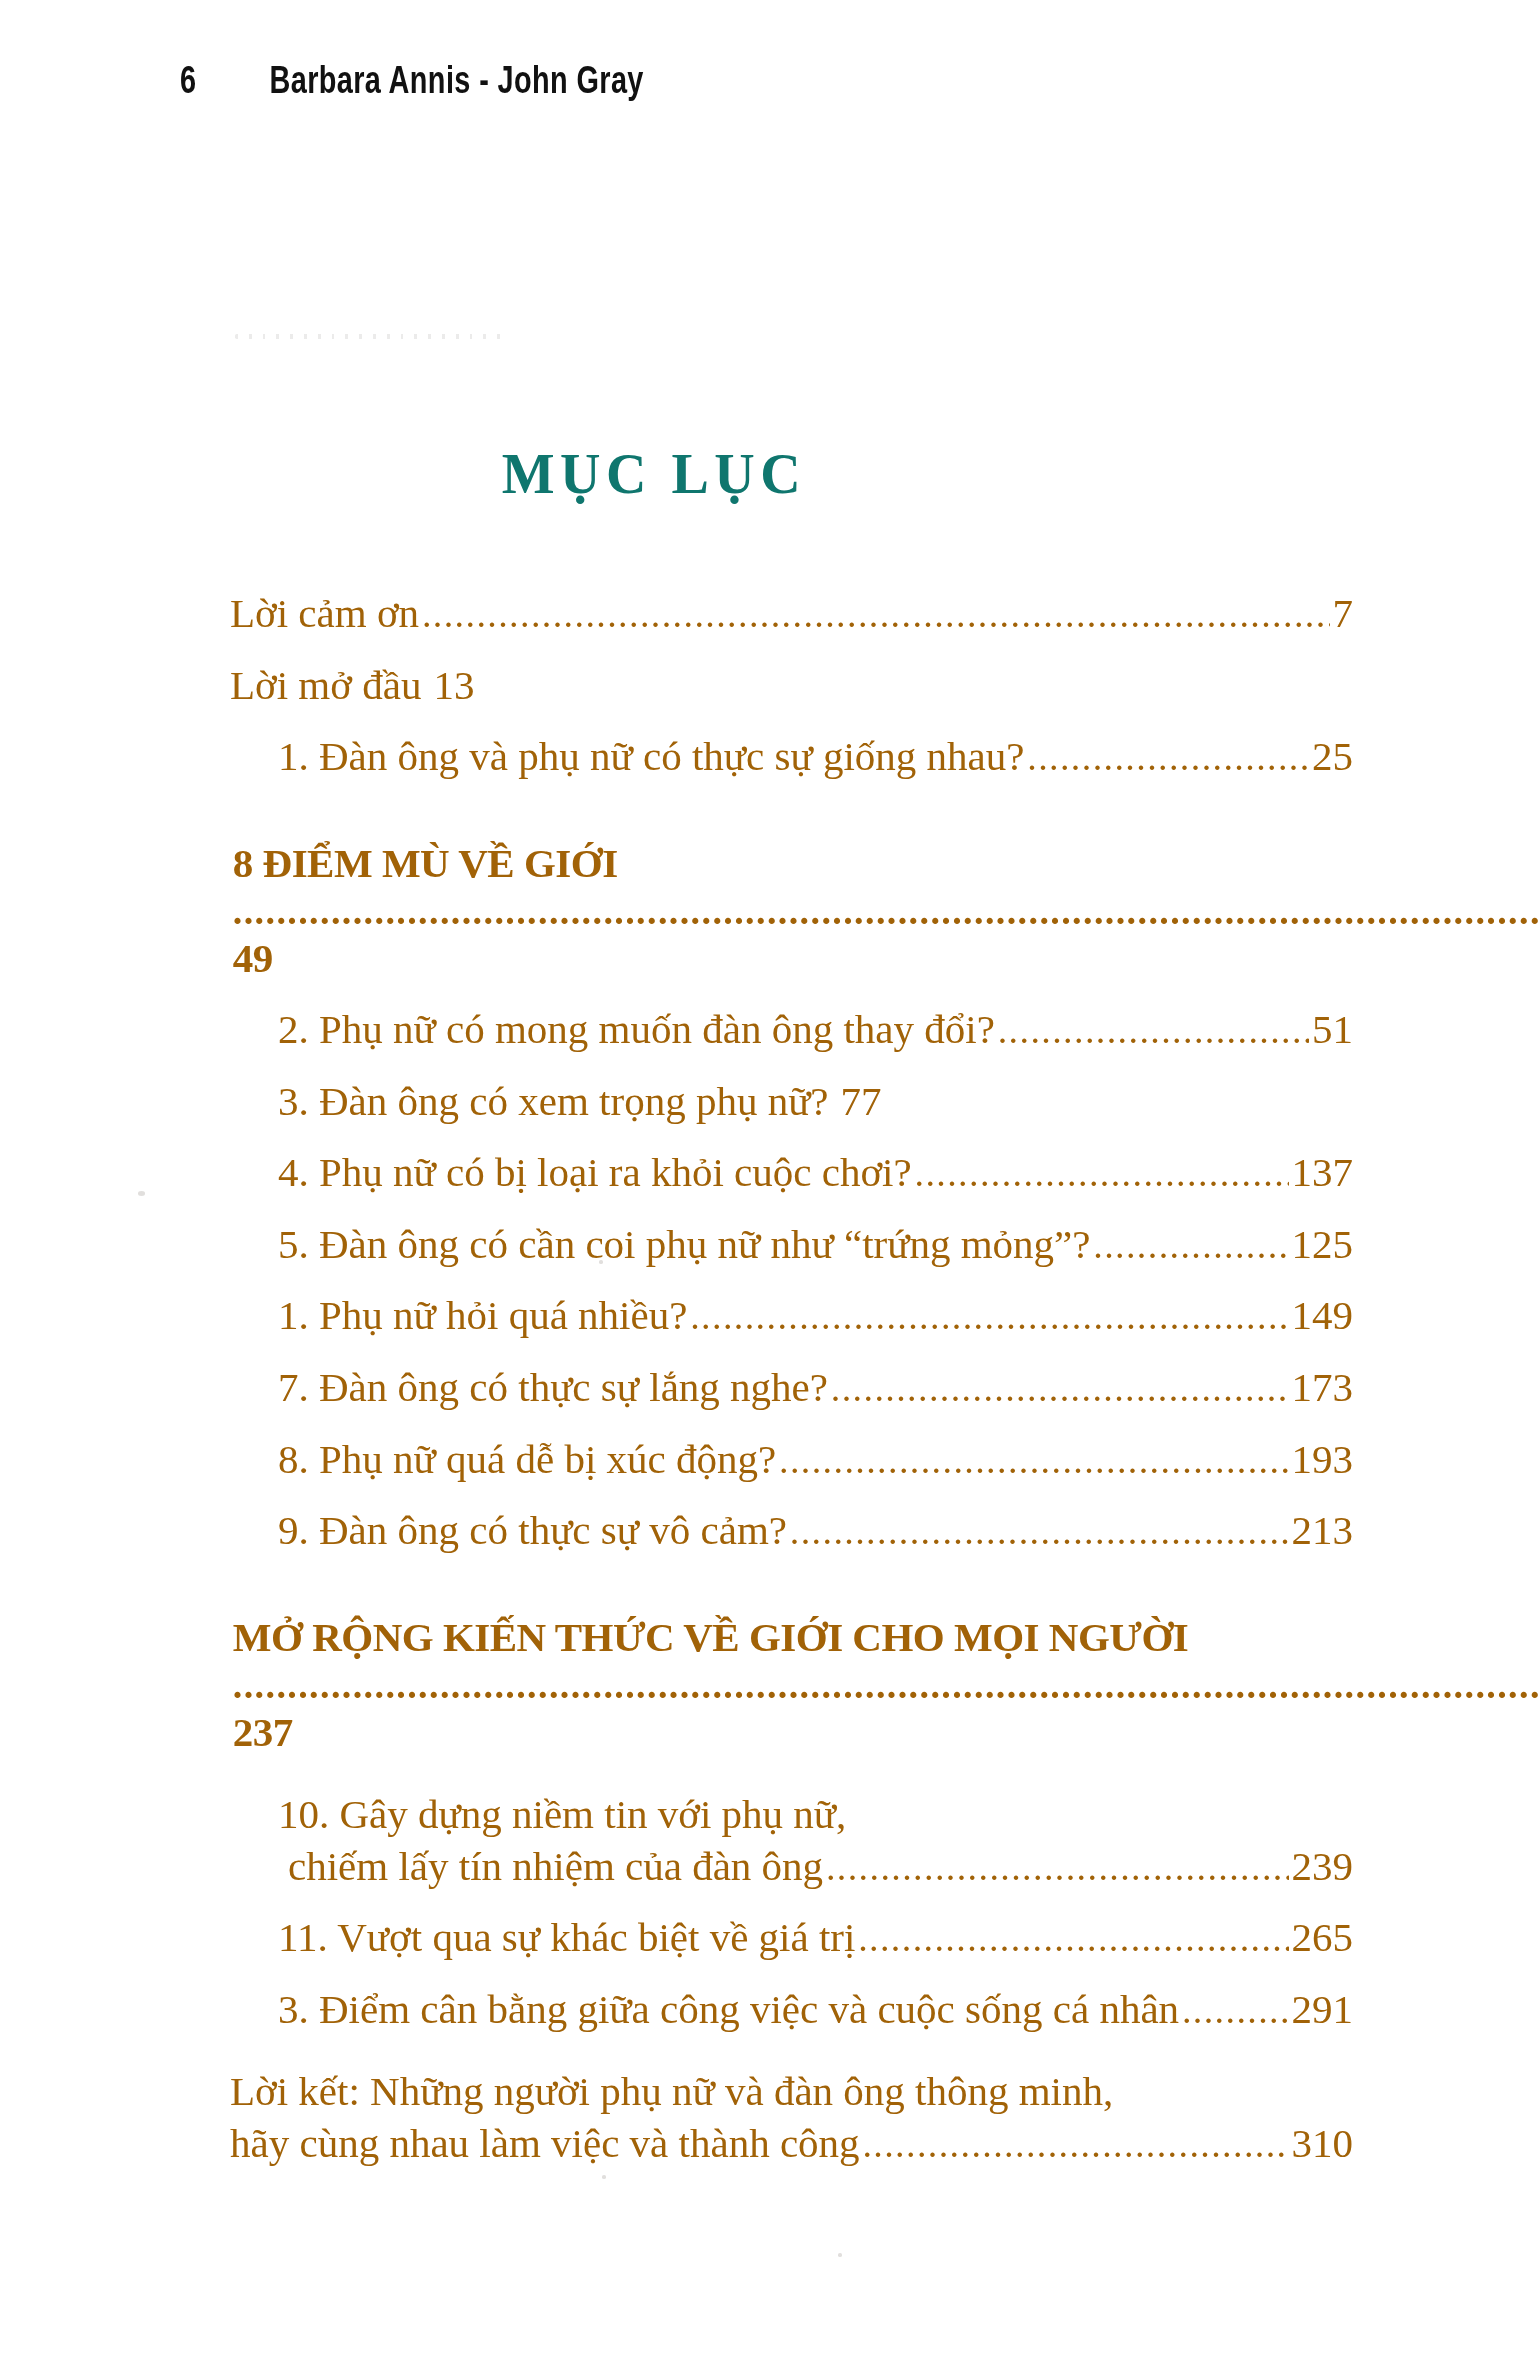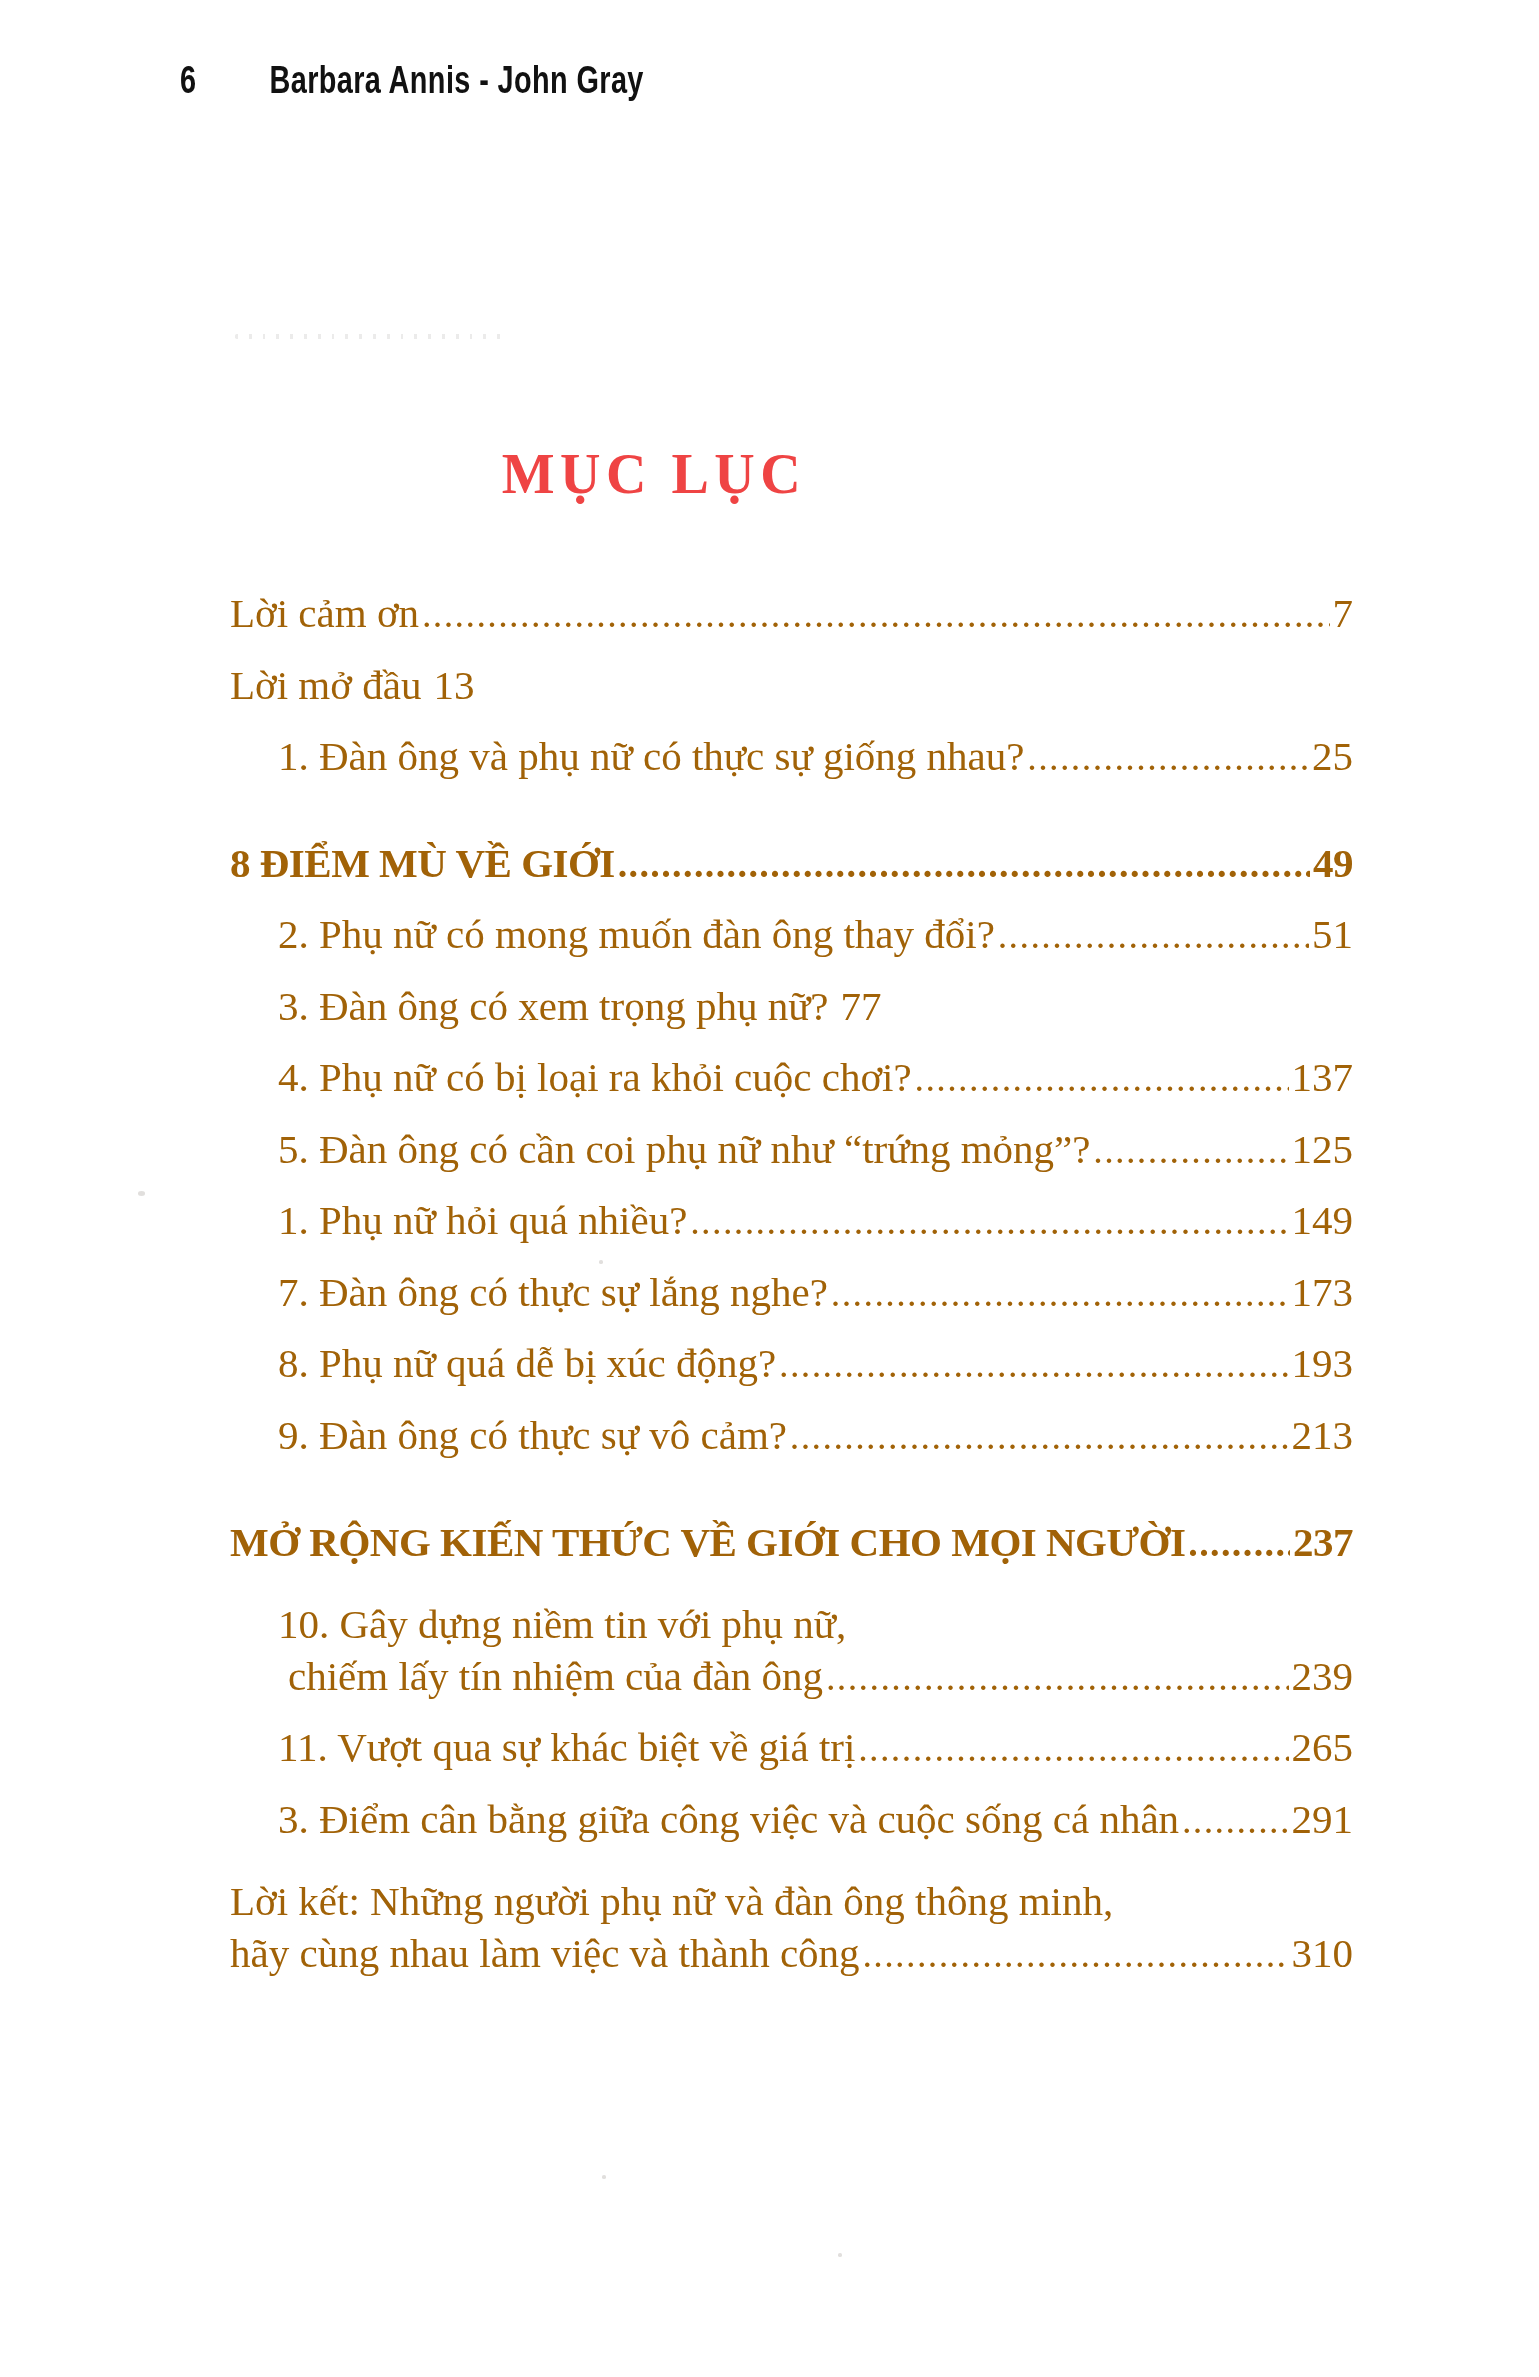--- a/index.html
+++ b/index.html
@@ -22,36 +22,36 @@
     white-space: nowrap; color: #111;
     letter-spacing: 0.5px;
   }
   .page-header .folio { margin-right: 85px; }
 
   
   .title {
     position: absolute; top: 404px; left: 0; width: 1308px;
     text-align: center;
     font-size: 56px; font-weight: 700;
-    letter-spacing: 5.5px; color: #ef4444;
+    letter-spacing: 5.5px; color: #0f766e;
   }
 
   
   .toc {
     position: absolute; top: 590px; left: 230px; width: 1123px;
     font-size: 41px; color: #a16207;
   }
   .toc-row { display: flex; align-items: baseline; line-height: 1.16; }
   .entry-text { flex: 0 1 auto; white-space: nowrap; }
   .style-numbered     { padding-left: 48px; }
   .style-continuation { padding-left: 58px; }
   .style-section { font-weight: 700; letter-spacing: -0.5px; }
   .gap-none   { margin-top: 0; }
   .gap-normal { margin-top: 24px; }
-  .gap-large  { margin-top: 59px; }
+  .gap-large  { margin-top: 59px; flex-direction: column; }
   .gap-medium { margin-top: 35px; }
   .gap-tight  { margin-top: 4px; }
 
   .leader {
     flex: 1 1 auto; overflow: hidden; white-space: nowrap;
     margin: 0 2.8px; min-width: 14.7px;
   }
   .leader::after {
     content: "......................................................................................................................................................................................................................................";
     letter-spacing: 1.4px; font-size: 38px;

